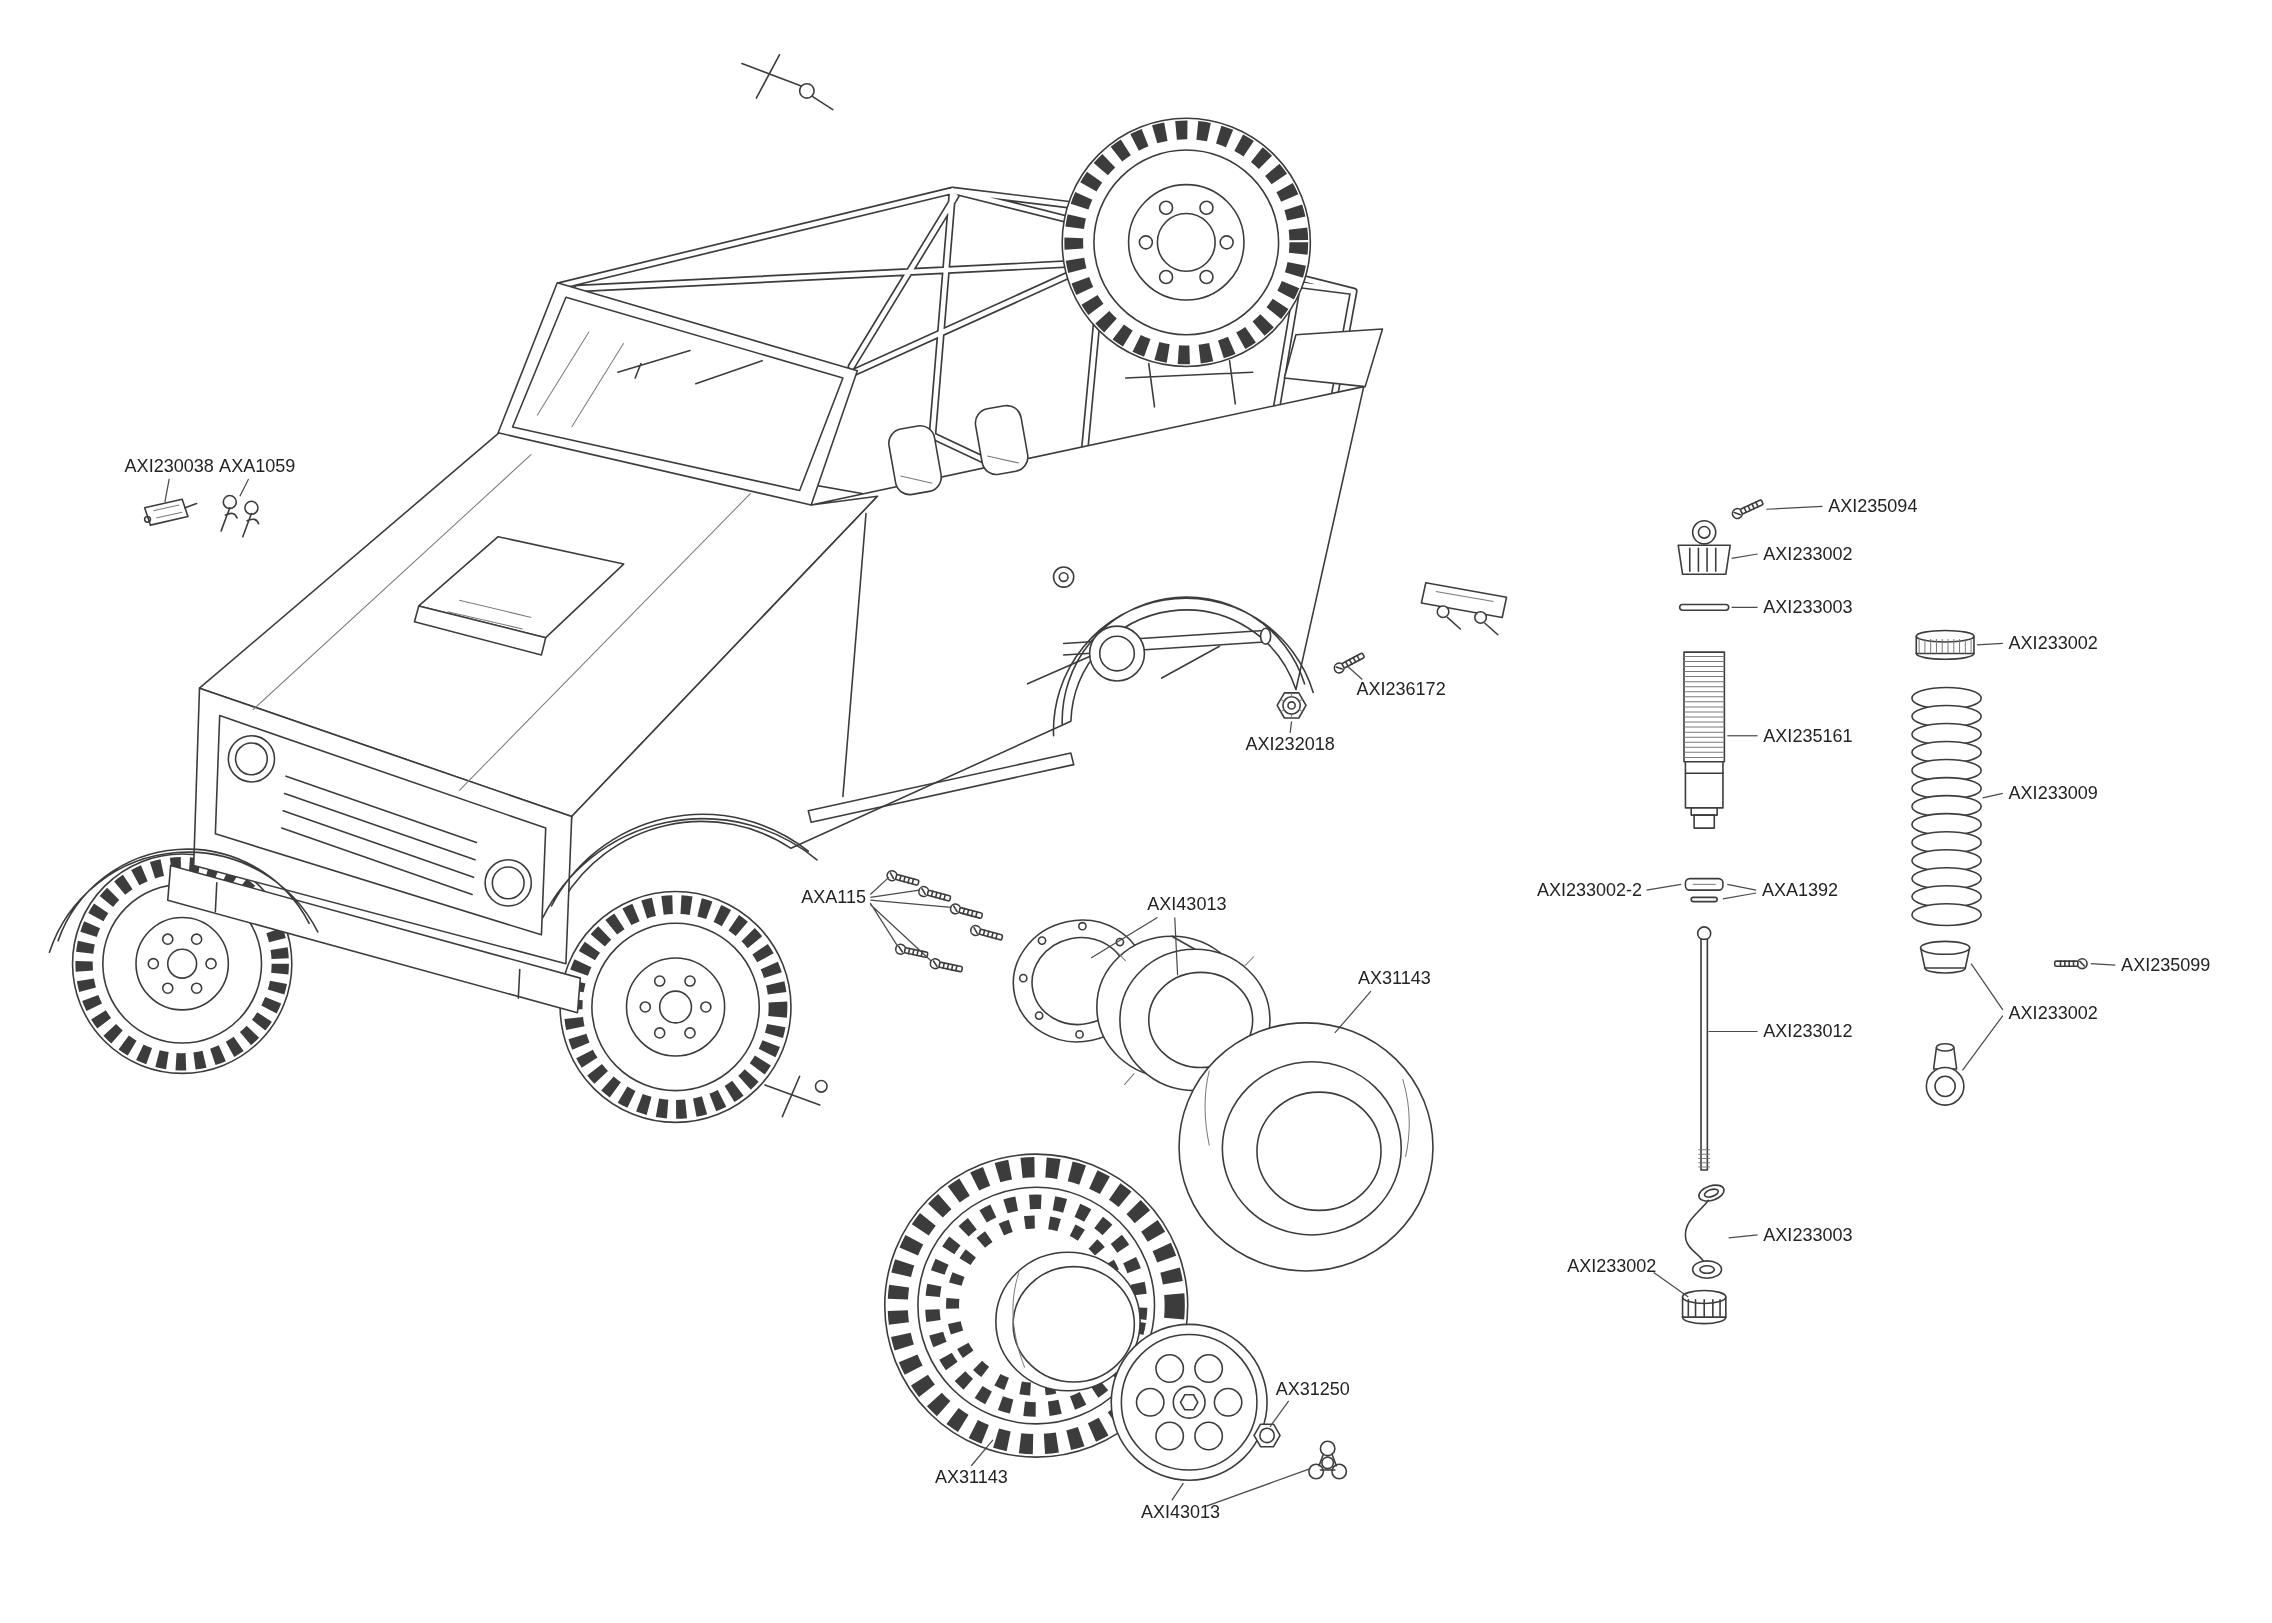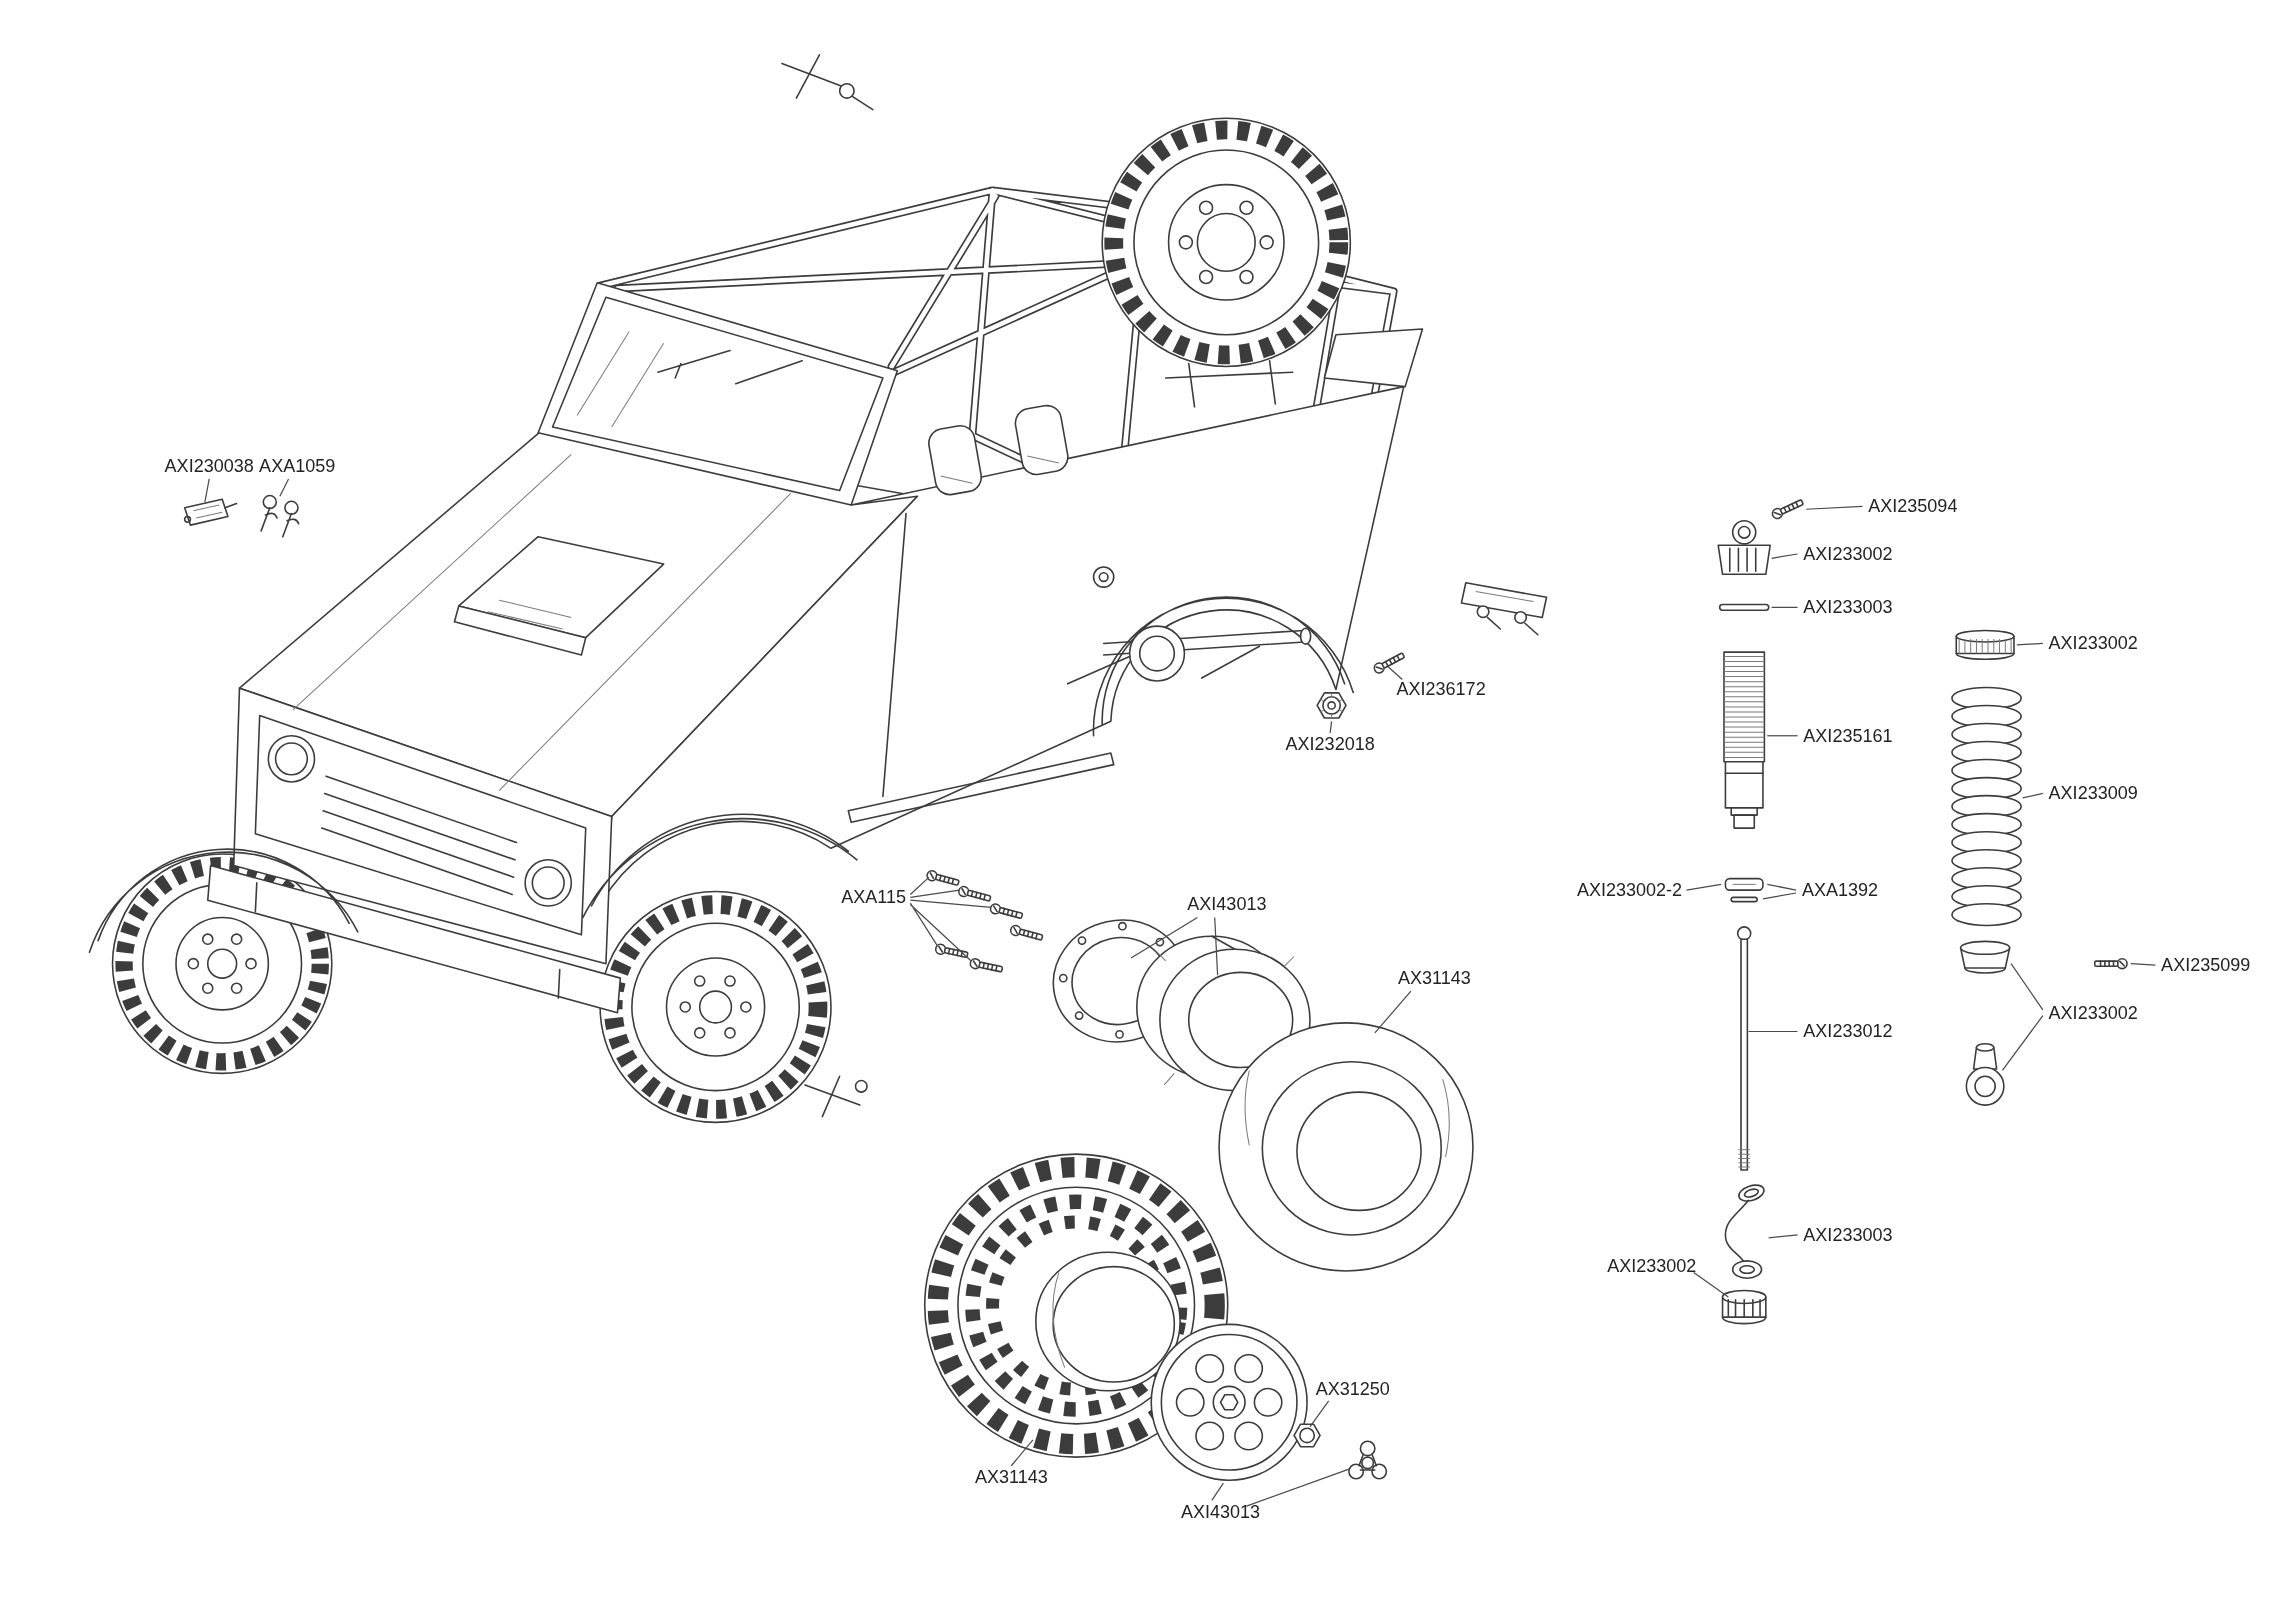--- a/index.html
+++ b/index.html
@@ -1,17 +1,17 @@
 <!DOCTYPE html>
 <html style="font-size:11.5px"><head>
 <meta charset="utf-8">
 <style>
   html,body{margin:0;padding:0;background:#ffffff;}
   body{width:2273px;height:1623px;overflow:hidden;}
-  .canvas{width:1803px;height:1623px;padding-left:40px;}
+  .canvas{width:1803px;height:1623px;}
   svg{display:block;}
   text{font-family:"Liberation Sans",sans-serif;font-size:12.5px;fill:#232323;}
   .ln{stroke:#3c3c3c;fill:none;stroke-width:1.1;stroke-linecap:round;stroke-linejoin:round;}
   .fw{fill:#ffffff;stroke:#3c3c3c;stroke-width:1.1;stroke-linejoin:round;}
   .thin{stroke:#7a7a7a;fill:none;stroke-width:0.7;}
   .leader{stroke:#4a4a4a;stroke-width:0.85;fill:none;}
   .tube-outer{stroke:#3c3c3c;stroke-width:5.5;fill:none;stroke-linecap:round;stroke-linejoin:round;}
   .tube-inner{stroke:#ffffff;stroke-width:3.2;fill:none;stroke-linecap:round;stroke-linejoin:round;}
   .tread{fill:none;stroke:#3c3c3c;}
 </style>

